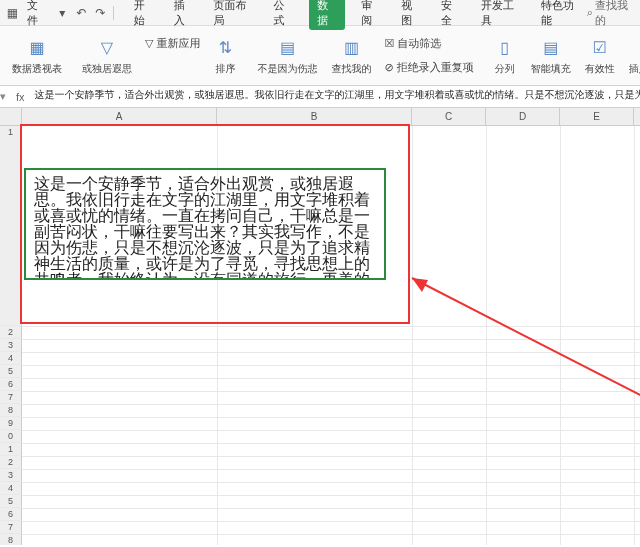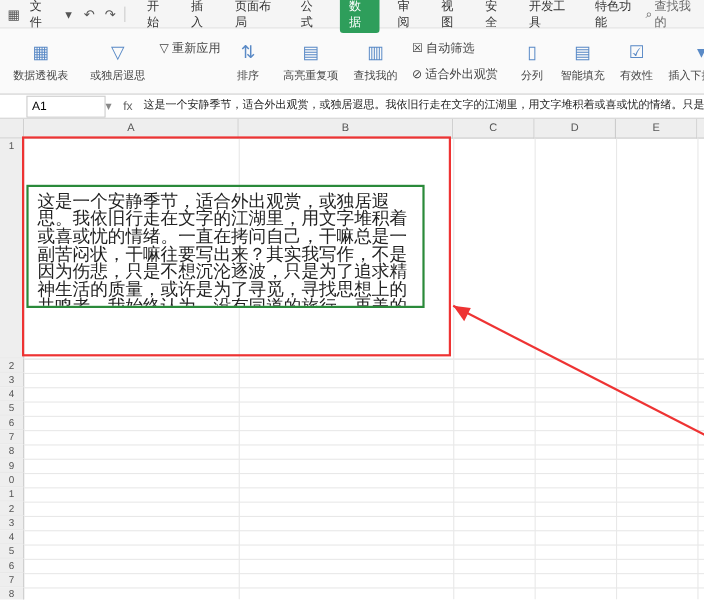--- a/index.html
+++ b/index.html
@@ -83,34 +83,34 @@
       </div>
     <div style="height:22px"></div>
   </div>
   <div class="rib-btn">
       <span class="ico">⇅</span>
       <span class="lbl">排序</span>
     </div>
   <div class="rib-div"></div>
   <div class="rib-btn">
       <span class="ico">▤</span>
-      <span class="lbl">高亮重复项</span>
+      <span class="lbl">不是因为伤悲</span>
     </div>
   <div class="rib-btn">
       <span class="ico">▥</span>
       <span class="lbl">查找我的</span>
     </div>
   <div class="rib-col">
     <div class="rib-sm">
         <span>☒</span>
         <span>自动筛选</span>
       </div>
     <div class="rib-sm">
         <span>⊘</span>
-        <span>适合外出观赏</span>
+        <span>拒绝录入重复项</span>
       </div>
   </div>
   <div class="rib-div"></div>
   <div class="rib-btn">
       <span class="ico">▯</span>
       <span class="lbl">分列</span>
     </div>
   <div class="rib-btn">
       <span class="ico">▤</span>
       <span class="lbl">智能填充</span>
@@ -120,21 +120,20 @@
       <span class="lbl">有效性</span>
     </div>
   <div class="rib-btn">
       <span class="ico">▾</span>
       <span class="lbl">插入下拉列表</span>
     </div>
 
 </div>
 
 <div class="name-row">
-  <input class="name-box" value="A1" style="">
   <span class="fx-dd">▾</span>
   <span class="fx">fx</span>
   <div class="formula-bar">这是一个安静季节，适合外出观赏，或独居遐思。我依旧行走在文字的江湖里，用文字堆积着或喜或忧的情绪。只是不想沉沦逐波，只是为了追求精神生活的质量，或许是为了寻觅，寻找思想上的共鸣者。我始</div>
 </div>
 
 <div class="grid-area">
   <div class="corner"></div>
   <div class="col-headers" id="colH">
       <div class="col-h" style="width: 195px;">A</div>
       <div class="col-h" style="width: 195px;">B</div>

